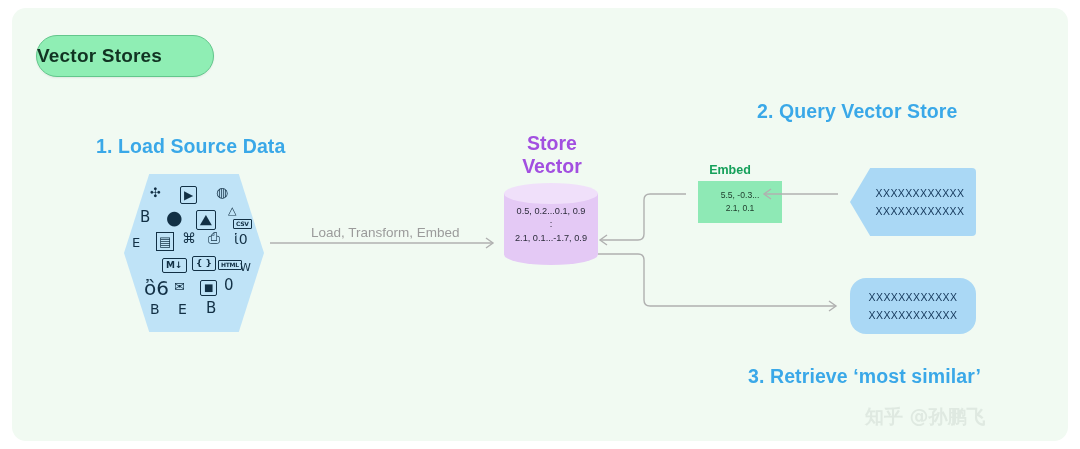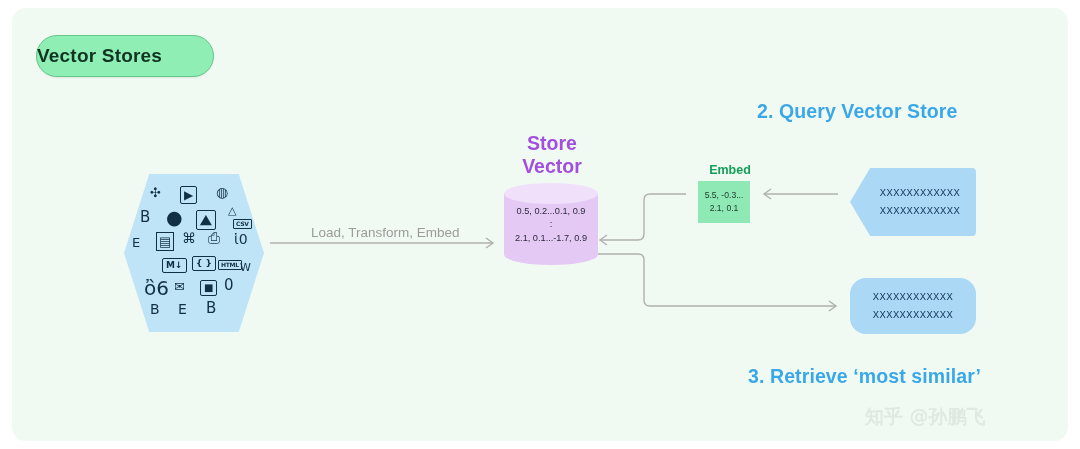--- a/index.html
+++ b/index.html
@@ -160,21 +160,21 @@
     width: 64px;
     text-align: center;
     font-size: 12.5px;
     font-weight: bold;
     color: #15a05a;
   }
   #embed-box {
     position: absolute;
     left: 686px;
     top: 173px;
-    width: 52px;
+    width: 84px;
     height: 42px;
     background: #8ee9b5;
     display: flex;
     flex-direction: column;
     align-items: center;
     justify-content: center;
   }
   #embed-box div {
     font-size: 8.6px;
     color: #1d3a2a;
@@ -209,21 +209,21 @@
     display: flex;
     flex-direction: column;
     align-items: center;
     justify-content: center;
   }
   .xline {
     font-size: 10.5px;
     color: #14375a;
     letter-spacing: 0.4px;
     line-height: 1.75;
-    font-family: Liberation Mono, monospace;
+    font-family: Liberation Sans, sans-serif;
   }
 
   
   #connectors {
     position: absolute;
     left: 0; top: 0;
     width: 1056px; height: 433px;
     pointer-events: none;
   }
 
@@ -241,20 +241,21 @@
 </style>
 </head>
 <body>
 
 <div id="panel">
 
   <div id="title-pill">
     <span>Vector Stores</span>
   </div>
 
+  <div class="step-heading" id="step1">1. Load Source Data</div>
   <div class="step-heading" id="step2">2. Query Vector Store</div>
   <div class="step-heading" id="step3">3. Retrieve ‘most similar’</div>
 
   <div id="hexagon"></div>
   <div id="icon-cloud">
       <span class="src-icon" style="left: 26px; top: 12px; font-size: 13px;">✣</span>
       <span class="src-icon" style="left: 56px; top: 12px; font-size: 12px; border: 1.6px solid rgb(18, 48, 69); border-radius: 2px; padding: 2px 3px; font-weight: bold;">▶</span>
       <span class="src-icon" style="left: 92px; top: 11px; font-size: 14px;">◍</span>
       <span class="src-icon" style="left: 16px; top: 36px; font-size: 15px;">὜B</span>
       <span class="src-icon" style="left: 42px; top: 34px; font-size: 19px;">●</span>

